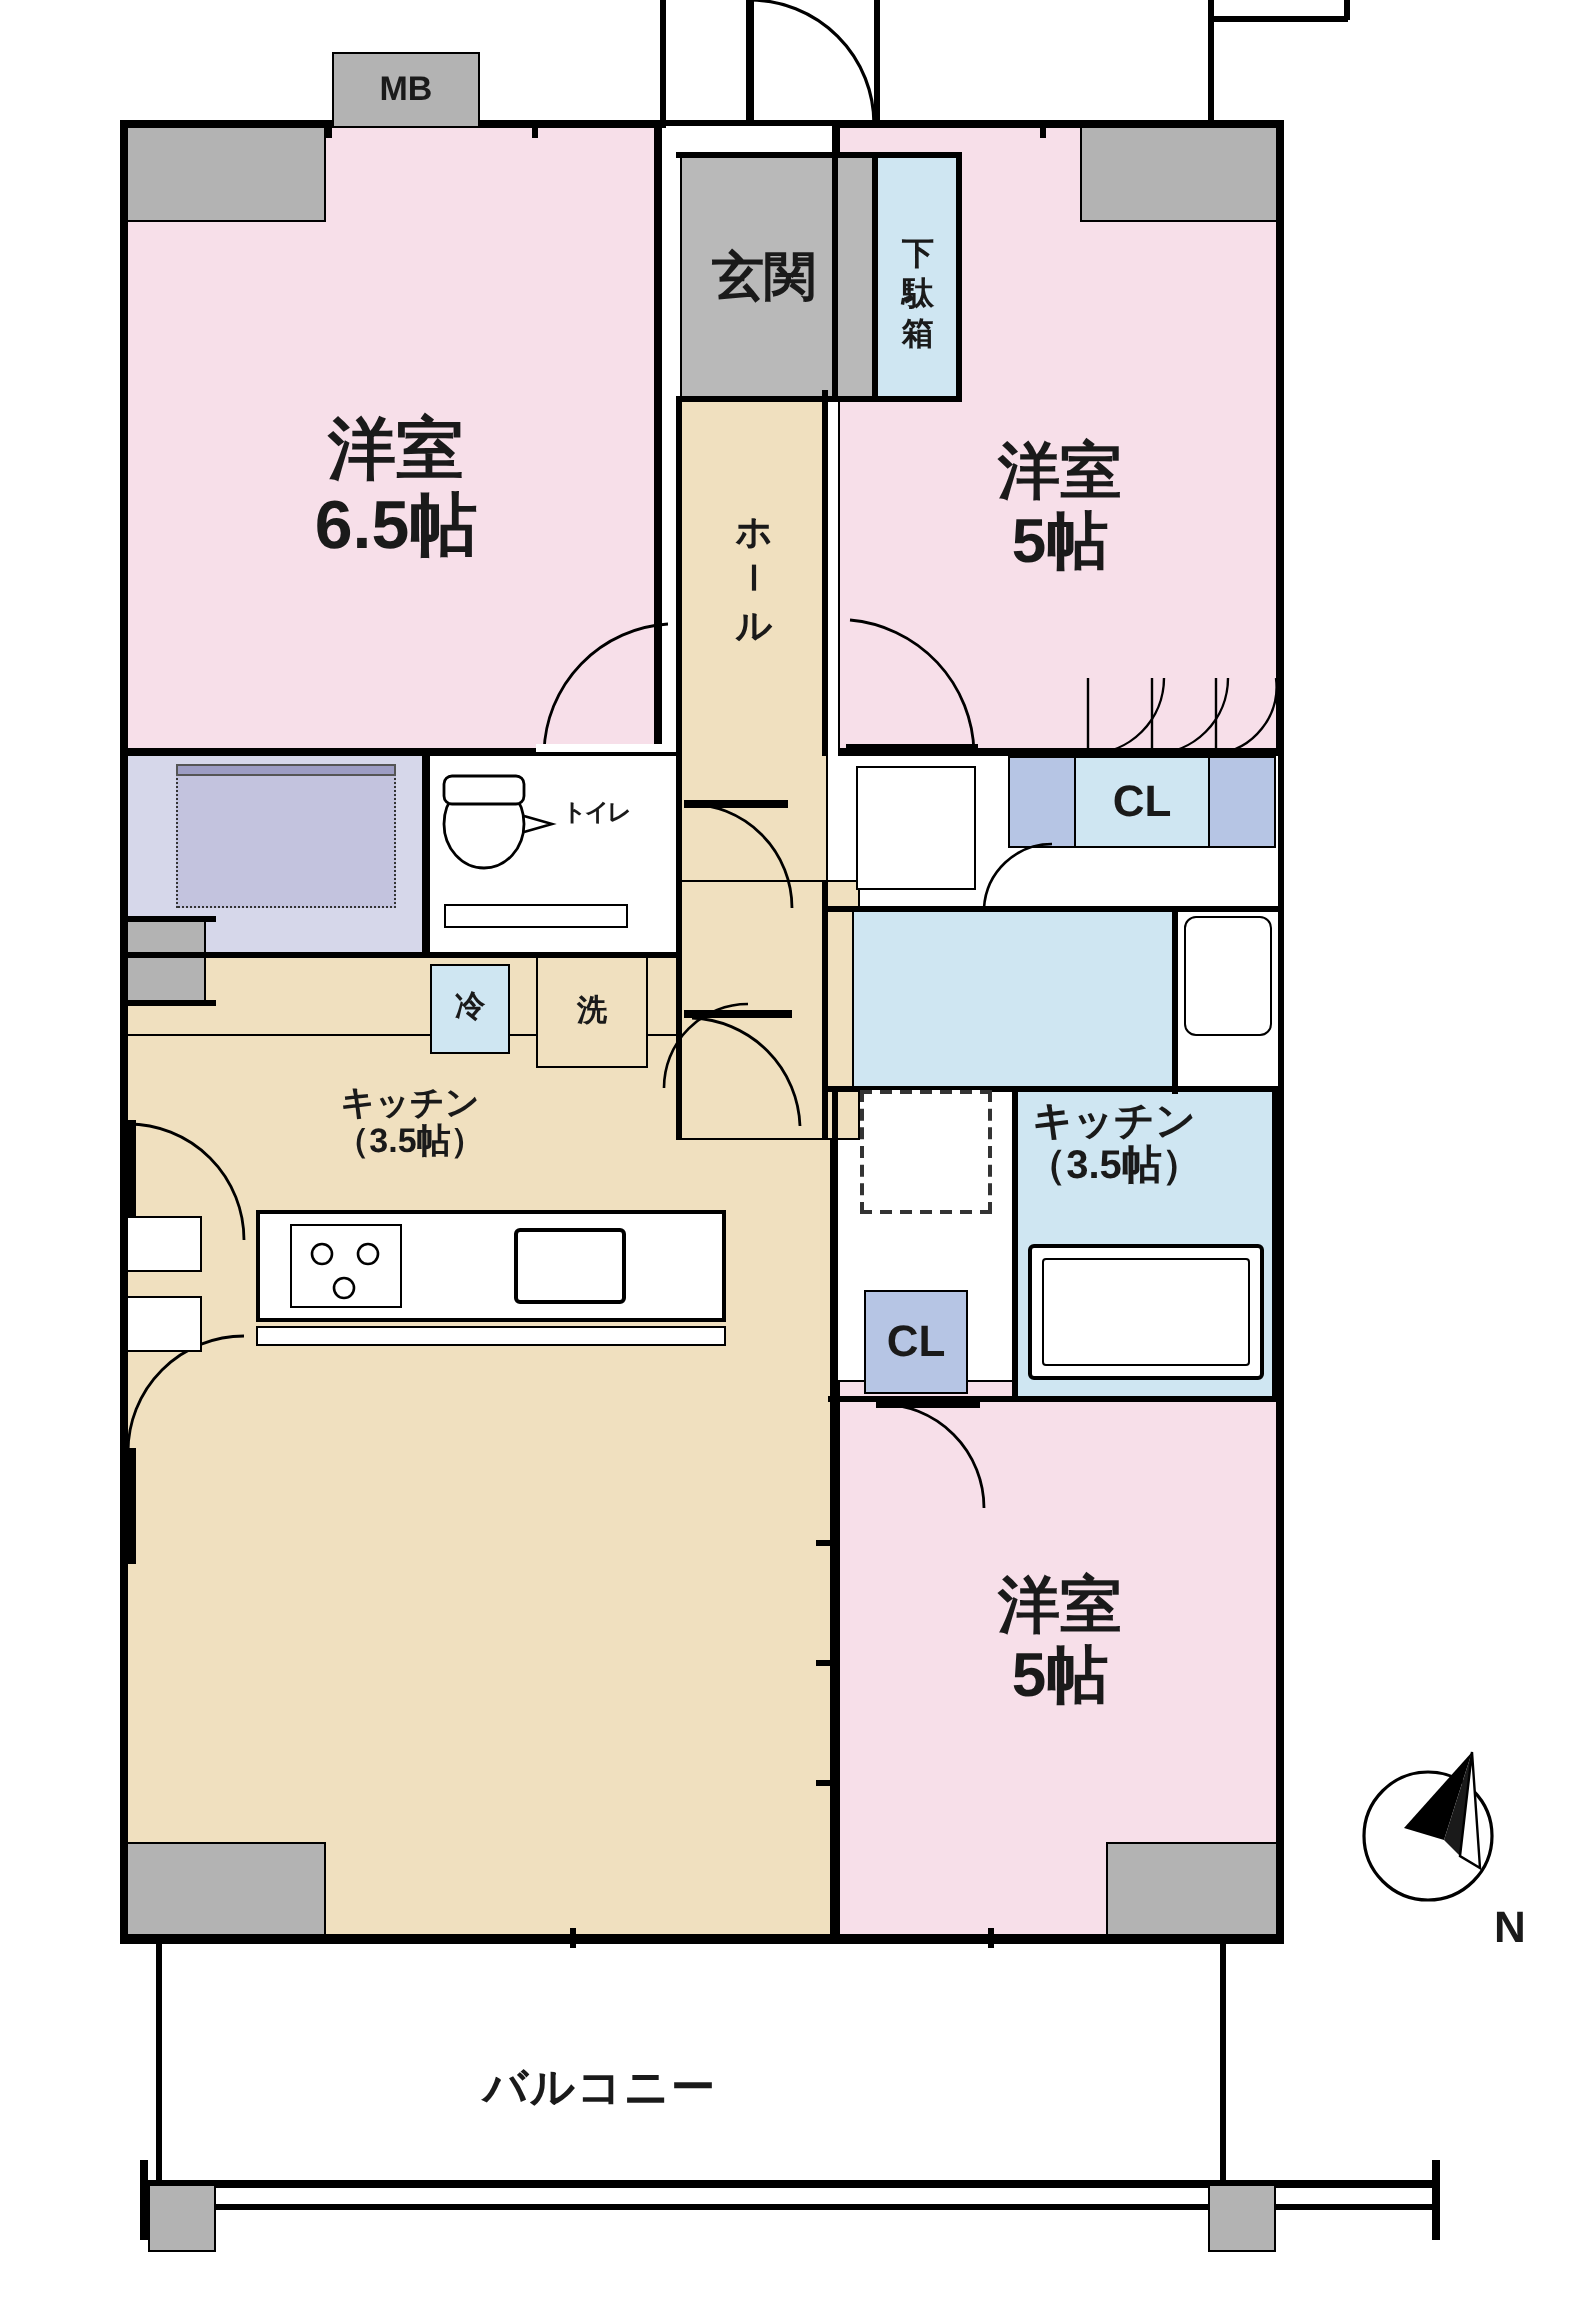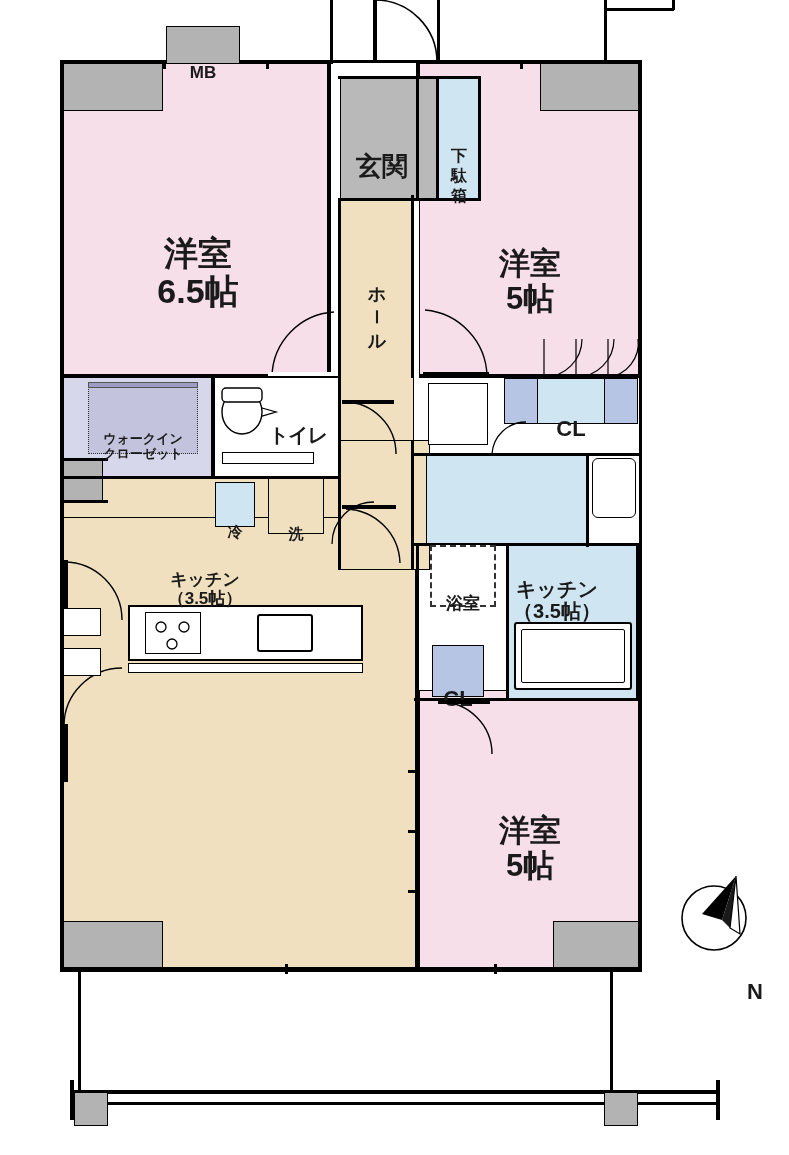--- a/index.html
+++ b/index.html
@@ -1,19 +1,19 @@
 <!DOCTYPE html>
 <html><head>
 <meta charset="utf-8">
 <style>
   html,body{margin:0;padding:0;background:#ffffff;}
   body{font-family:"Liberation Sans", sans-serif;}
   #root{position:relative;width:789px;height:1155px;overflow:hidden;background:#fff;}
   .abs{position:absolute;box-sizing:border-box;}
-  .lbl{position:absolute;box-sizing:border-box;display:flex;align-items:center;justify-content:center;text-align:center;color:#1a1a1a;line-height:1.12;white-space:pre;margin-top:28px;}
+  .lbl{position:absolute;box-sizing:border-box;display:flex;align-items:center;justify-content:center;text-align:center;color:#1a1a1a;line-height:1.12;white-space:pre;}
   .grayblk{background:#b3b3b3;border:1px solid #000;}
   .room-pink{background:#f7dfe9;border:1px solid #000;}
   .room-beige{background:#f0e0bf;border:1px solid #000;}
   .room-blue{background:#cfe6f2;border:1px solid #000;}
   .room-gray{background:#b9b9b9;border:1px solid #000;}
   .room-white{background:#ffffff;border:1px solid #000;}
   .room-lav{background:#d6d7ea;border:1px solid #000;}
   svg{display:block;overflow:visible;}
   .wm{position:absolute;color:#e9e4df;font-size:44px;font-weight:bold;letter-spacing:2px;}
 </style>
@@ -101,53 +101,50 @@
   <div class="abs" style="left:414px;top:543px;width:225px;height:3px;background:#000;"></div>
   <div class="abs" style="left:414px;top:698px;width:225px;height:3px;background:#000;"></div>
   <div class="abs" style="left:338px;top:198px;width:143px;height:3px;background:#000;"></div>
   <div class="abs" style="left:338px;top:76px;width:143px;height:3px;background:#000;"></div>
   <div class="abs" style="left:63px;top:500px;width:45px;height:3px;background:#000;"></div>
   <div class="abs" style="left:63px;top:458px;width:45px;height:3px;background:#000;"></div>
   <div class="abs" style="left:63px;top:967px;width:576px;height:3px;background:#000;"></div>
 
   <div class="abs" style="left:88px;top:382px;width:110px;height:72px;border:1px dotted #333;background:#c3c3de;"></div>
   <div class="abs" style="left:88px;top:382px;width:110px;height:6px;background:#9d9dc3;border:1px solid #555;"></div>
-  <div class="lbl" style="left:78px;top:396px;width:130px;height:46px;font-size:13px;font-weight:bold;">ウォークイン
-クローゼット</div>
 
   <div class="abs" style="left:218px;top:382px;width:62px;height:62px;">
     <svg width="62" height="62">
       <ellipse cx="24" cy="30" rx="20" ry="22" fill="#fff" stroke="#000" stroke-width="1.4"></ellipse>
       <rect x="4" y="6" width="40" height="14" rx="4" fill="#fff" stroke="#000" stroke-width="1.4"></rect>
       <path d="M 44 26 L 58 30 L 44 34" fill="none" stroke="#000" stroke-width="1.3"></path>
     </svg>
   </div>
   <div class="abs" style="left:222px;top:452px;width:92px;height:12px;border:1px solid #000;background:#fff;"></div>
-  <div class="lbl" style="left:258px;top:392px;width:80px;height:30px;font-size:20px;font-weight:bold;letter-spacing:-1px;">トイレ</div>
+  <div class="lbl" style="left:258px;top:392px;width:80px;height:30px;font-size:12px;font-weight:bold;letter-spacing:-1px;">トイレ</div>
 
   <div class="abs room-blue" style="left:215px;top:482px;width:40px;height:45px;"></div>
   <div class="lbl" style="left:215px;top:482px;width:40px;height:45px;font-size:15px;font-weight:bold;">冷</div>
 
   <div class="abs room-beige" style="left:268px;top:478px;width:56px;height:56px;border:1px solid #000;"></div>
   <div class="lbl" style="left:268px;top:478px;width:56px;height:56px;font-size:15px;font-weight:bold;">洗</div>
 
   <div class="abs room-white" style="left:428px;top:383px;width:60px;height:62px;"></div>
 
   <div class="abs" style="left:504px;top:378px;width:134px;height:46px;background:#cfe6f2;border:1px solid #000;"></div>
   <div class="abs" style="left:504px;top:378px;width:34px;height:46px;background:#b6c5e4;border:1px solid #000;"></div>
   <div class="abs" style="left:604px;top:378px;width:34px;height:46px;background:#b6c5e4;border:1px solid #000;"></div>
   <div class="lbl" style="left:538px;top:378px;width:66px;height:46px;font-size:22px;font-weight:bold;">CL</div>
 
   <div class="abs" style="left:432px;top:645px;width:52px;height:52px;background:#b6c5e4;border:1px solid #000;"></div>
   <div class="lbl" style="left:432px;top:645px;width:52px;height:52px;font-size:22px;font-weight:bold;">CL</div>
 
   <div class="abs" style="left:592px;top:458px;width:44px;height:60px;border:1px solid #000;background:#fff;border-radius:6px;"></div>
 
   <div class="abs" style="left:430px;top:545px;width:66px;height:62px;border:2px dashed #333;background:#fff;"></div>
-  <div class="lbl" style="left:430px;top:545px;width:66px;height:62px;font-size:17px;font-weight:bold;">浴室</div>
 
   <div class="lbl" style="left:510px;top:555px;width:94px;height:34px;font-size:20px;font-weight:bold;">キッチン
 （3.5帖）</div>
   <div class="abs" style="left:514px;top:622px;width:118px;height:68px;border:2px solid #000;background:#fff;border-radius:3px;"></div>
   <div class="abs" style="left:521px;top:629px;width:104px;height:54px;border:1px solid #000;background:#fff;border-radius:2px;"></div>
 
   <div class="abs" style="left:128px;top:605px;width:235px;height:56px;border:2px solid #000;background:#fff;"></div>
   <div class="abs" style="left:145px;top:612px;width:56px;height:42px;border:1px solid #000;background:#fff;">
     <svg width="56" height="42">
       <circle cx="15" cy="14" r="5" fill="none" stroke="#000" stroke-width="1.3"></circle>
@@ -167,20 +164,21 @@
   <div class="lbl" style="left:440px;top:104px;width:38px;height:88px;font-size:16px;font-weight:bold;line-height:1.25;">下
 駄
 箱</div>
   <div class="lbl" style="left:352px;top:240px;width:50px;height:100px;font-size:18px;font-weight:bold;line-height:1.3;">ホ
 ｌ
 ル</div>
   <div class="lbl" style="left:455px;top:208px;width:150px;height:92px;font-size:31px;font-weight:bold;">洋室
 5帖</div>
   <div class="lbl" style="left:455px;top:775px;width:150px;height:92px;font-size:31px;font-weight:bold;">洋室
 5帖</div>
+  <div class="lbl" style="left:190px;top:1028px;width:220px;height:32px;font-size:22px;font-weight:bold;letter-spacing:1px;">バルコニー</div>
 
   <svg class="abs" style="left:268px;top:300px;" width="68" height="78">
     <path d="M 4 76 A 66 66 0 0 1 66 12" fill="#fff" fill-opacity="0" stroke="#000" stroke-width="1.4"></path>
     <rect x="0" y="72" width="66" height="4" fill="#000"></rect>
   </svg>
   <div class="abs" style="left:268px;top:372px;width:70px;height:4px;background:#fff;"></div>
 
   <svg class="abs" style="left:419px;top:300px;" width="72" height="78">
     <path d="M 68 76 A 68 68 0 0 0 6 10" fill="none" stroke="#000" stroke-width="1.4"></path>
     <rect x="4" y="72" width="66" height="4" fill="#000"></rect>

